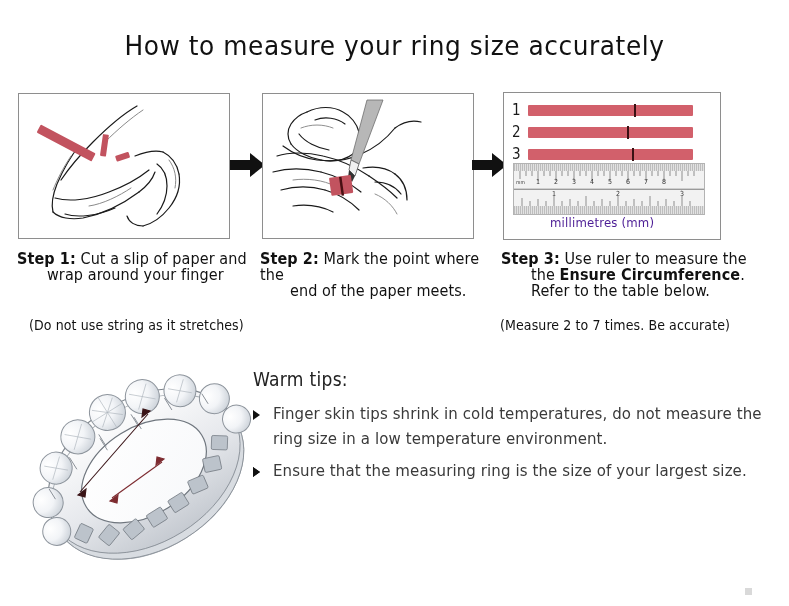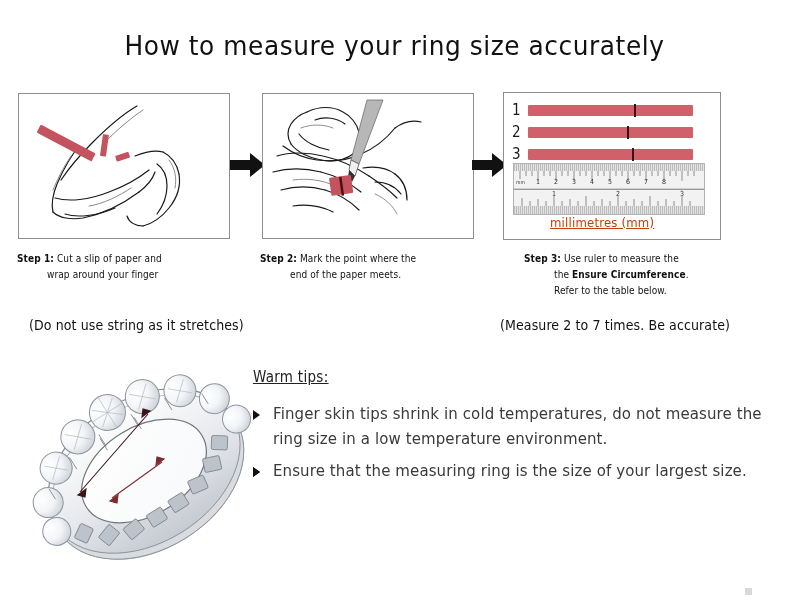--- a/index.html
+++ b/index.html
@@ -28,70 +28,68 @@
   #panel3{left:503px;top:92px;width:216px;height:146px;}
 
   .arrow{
     position:absolute;width:36px;height:26px;
   }
   #arrow1{left:230px;top:152px;}
   #arrow2{left:472px;top:152px;}
 
   
   .cap{
-    position:absolute;font-size:10px;line-height:16px;color:#111;
+    position:absolute;font-size:16px;line-height:16px;color:#111;
     font-family:"DejaVu Sans Condensed","Liberation Sans",sans-serif;
     letter-spacing:.1px;
   }
   .cap b{font-weight:700;}
   .cap .l2{display:block;padding-left:30px;}
   #cap1{left:17px;top:251px;width:235px;}
   #cap2{left:260px;top:251px;width:235px;}
-  #cap3{left:524px;top:251px;width:250px;}
+  #cap3{left:501px;top:251px;width:250px;}
   .note{
     position:absolute;font-size:14px;color:#111;letter-spacing:.1px;
     font-family:"DejaVu Sans Condensed","Liberation Sans",sans-serif;
   }
   #note1{left:29px;top:317px;}
   #note3{left:500px;top:317px;}
 
   
   .strip-row{position:absolute;display:flex;align-items:center;}
   .strip-num{
     width:16px;font-size:15px;color:#1a1a1a;text-align:left;
     font-family:"DejaVu Sans Condensed","Liberation Sans",sans-serif;
   }
   .strip{
     height:11px;background:#d2606b;position:relative;border-radius:1px;
   }
   .strip .mark{
     position:absolute;top:-1px;height:13px;width:2px;background:#3a1013;
   }
   .mm-label{
-    position:absolute;font-size:13px;color:#c2410c;letter-spacing:.2px;
-    font-family:"DejaVu Sans Condensed","Liberation Sans",sans-serif;
-    text-decoration:underline;
+    position:absolute;font-size:13px;color:#4c1d95;letter-spacing:.2px;
+    font-family:"DejaVu Sans Condensed","Liberation Sans",sans-serif;
   }
 
   
   .ruler{position:absolute;background:#cfcfcf;border:1px solid #b3b3b3;}
   .ruler-face{position:absolute;left:0;right:0;background:#f2f2f2;}
   .rnum{
     position:absolute;font-size:7px;color:#333;
     font-family:"DejaVu Sans Condensed","Liberation Sans",sans-serif;
   }
   .knurl{position:absolute;left:0;right:0;background:
       repeating-linear-gradient(90deg,#bdbdbd 0 1px,#e2e2e2 1px 2px);}
 
   
   .warm-title{
-    position:absolute;left:253px;top:368px;font-size:15px;color:#222;
+    position:absolute;left:253px;top:368px;font-size:19px;color:#222;
     font-family:"DejaVu Sans Condensed","Liberation Sans",sans-serif;
     letter-spacing:.3px;
-    text-decoration:underline;
   }
   .tips{position:absolute;left:253px;top:402px;width:520px;}
   .tip{
     position:relative;padding-left:20px;margin-bottom:7px;
     font-size:15px;line-height:25px;color:#3a3a3a;
     font-family:"DejaVu Sans","Liberation Sans",sans-serif;
     letter-spacing:.1px;
   }
   .tip .bullet{
     position:absolute;left:0;top:8px;width:0;height:0;

